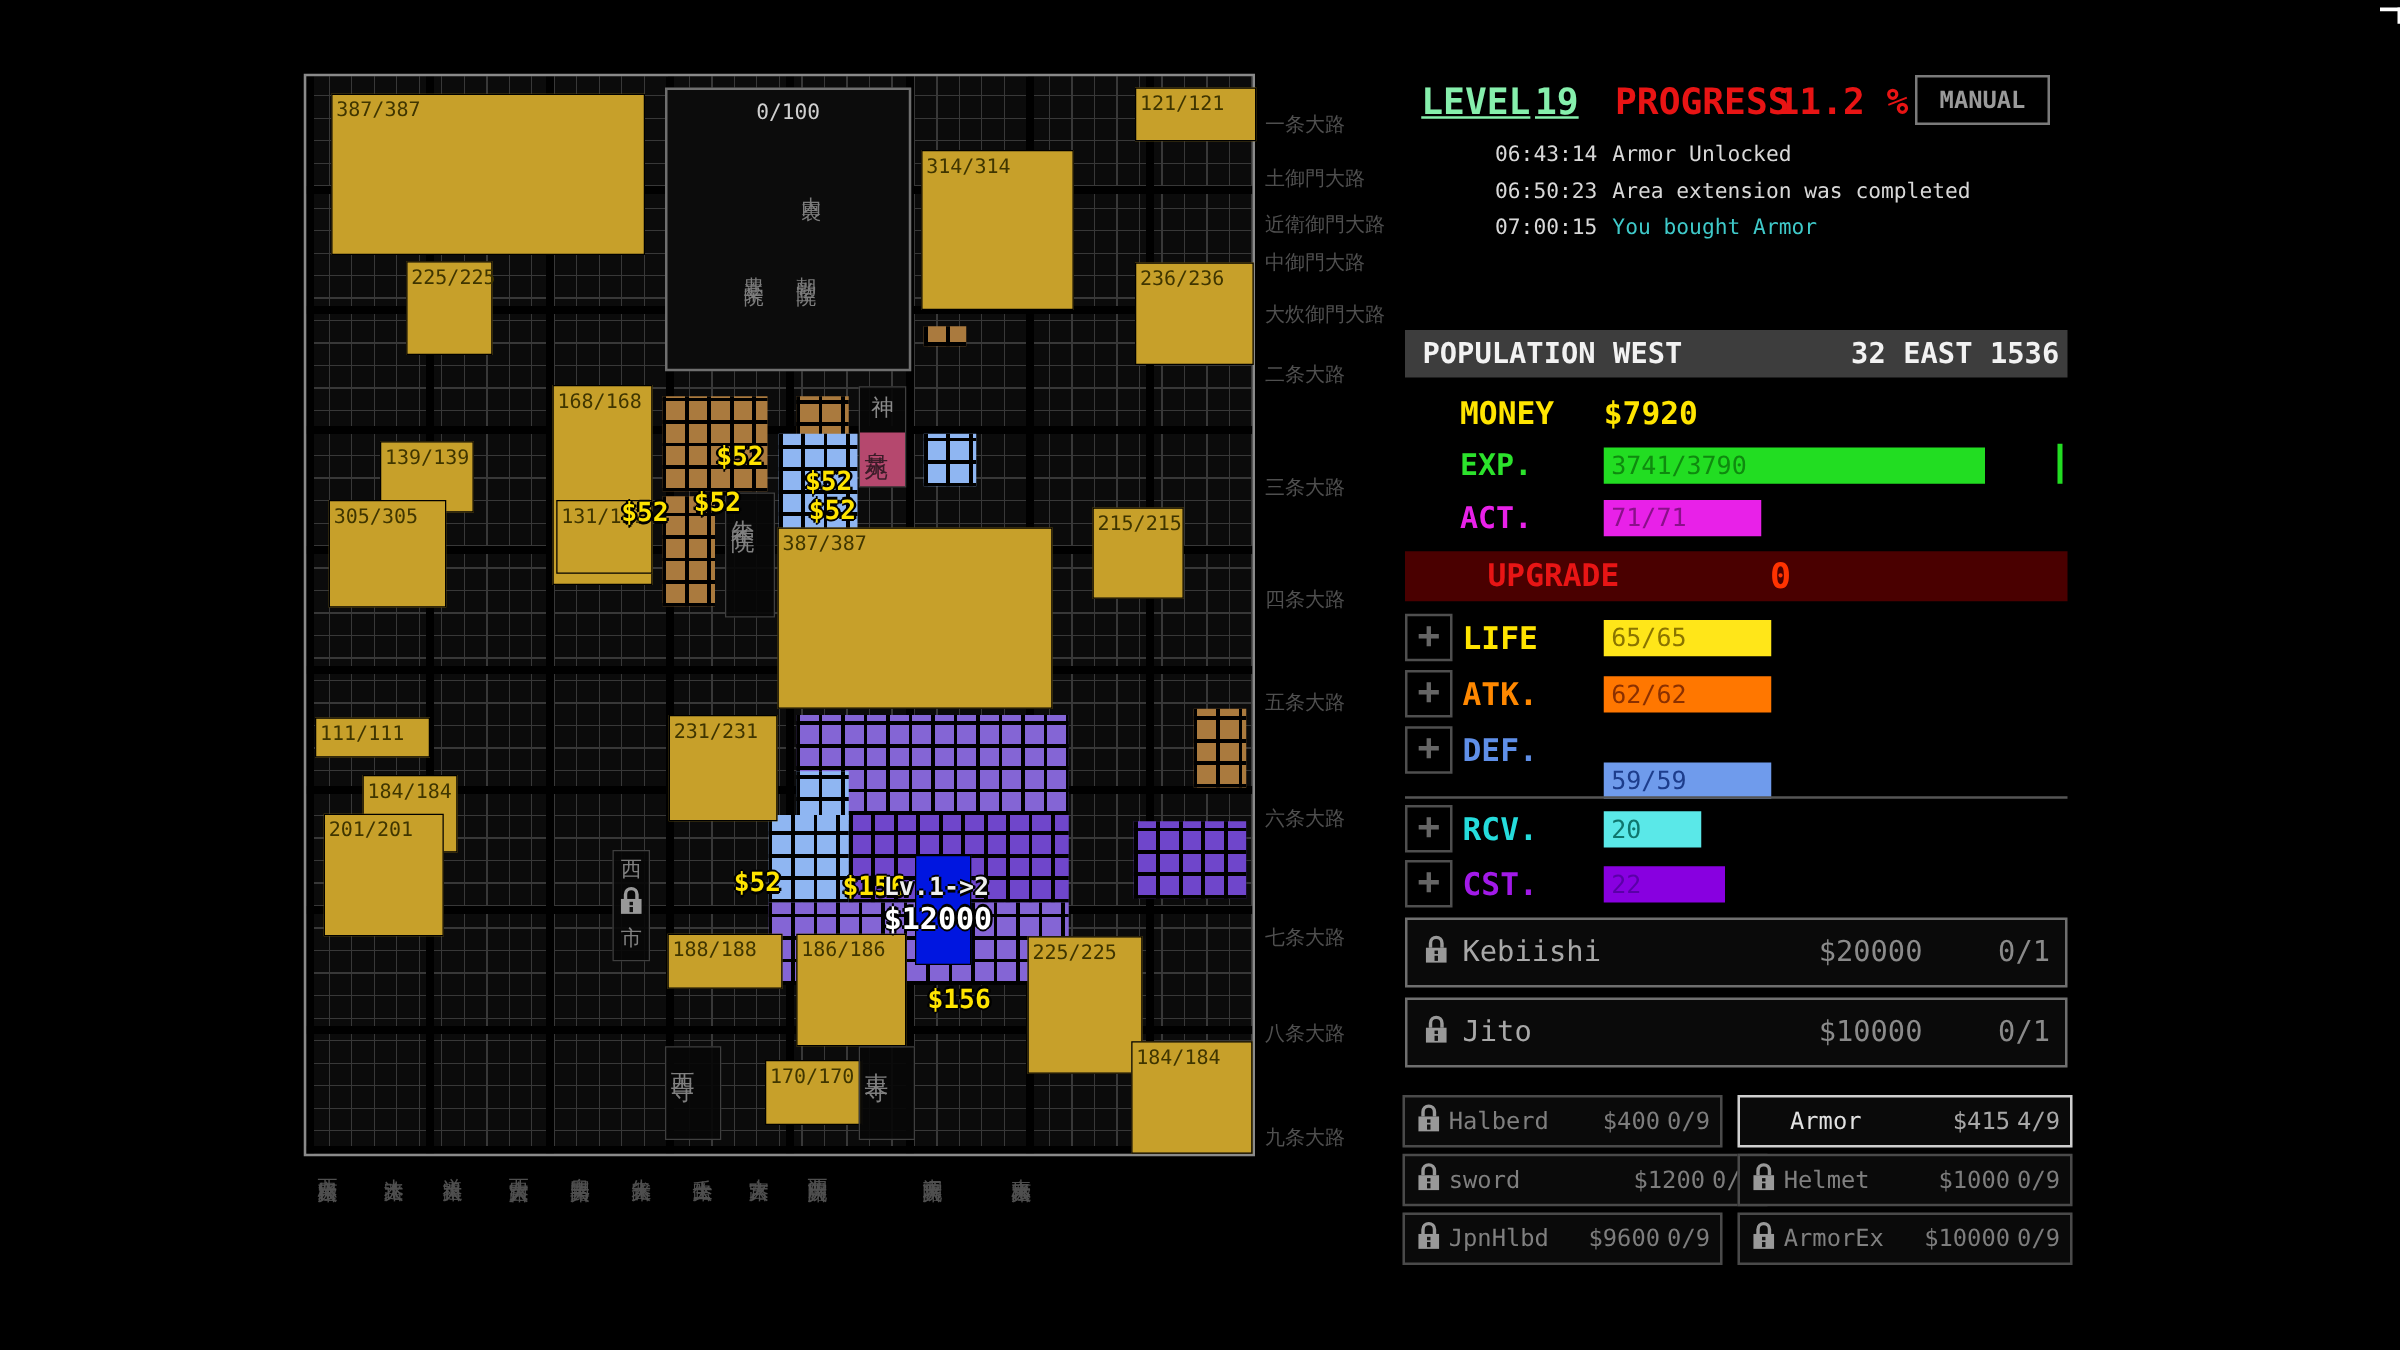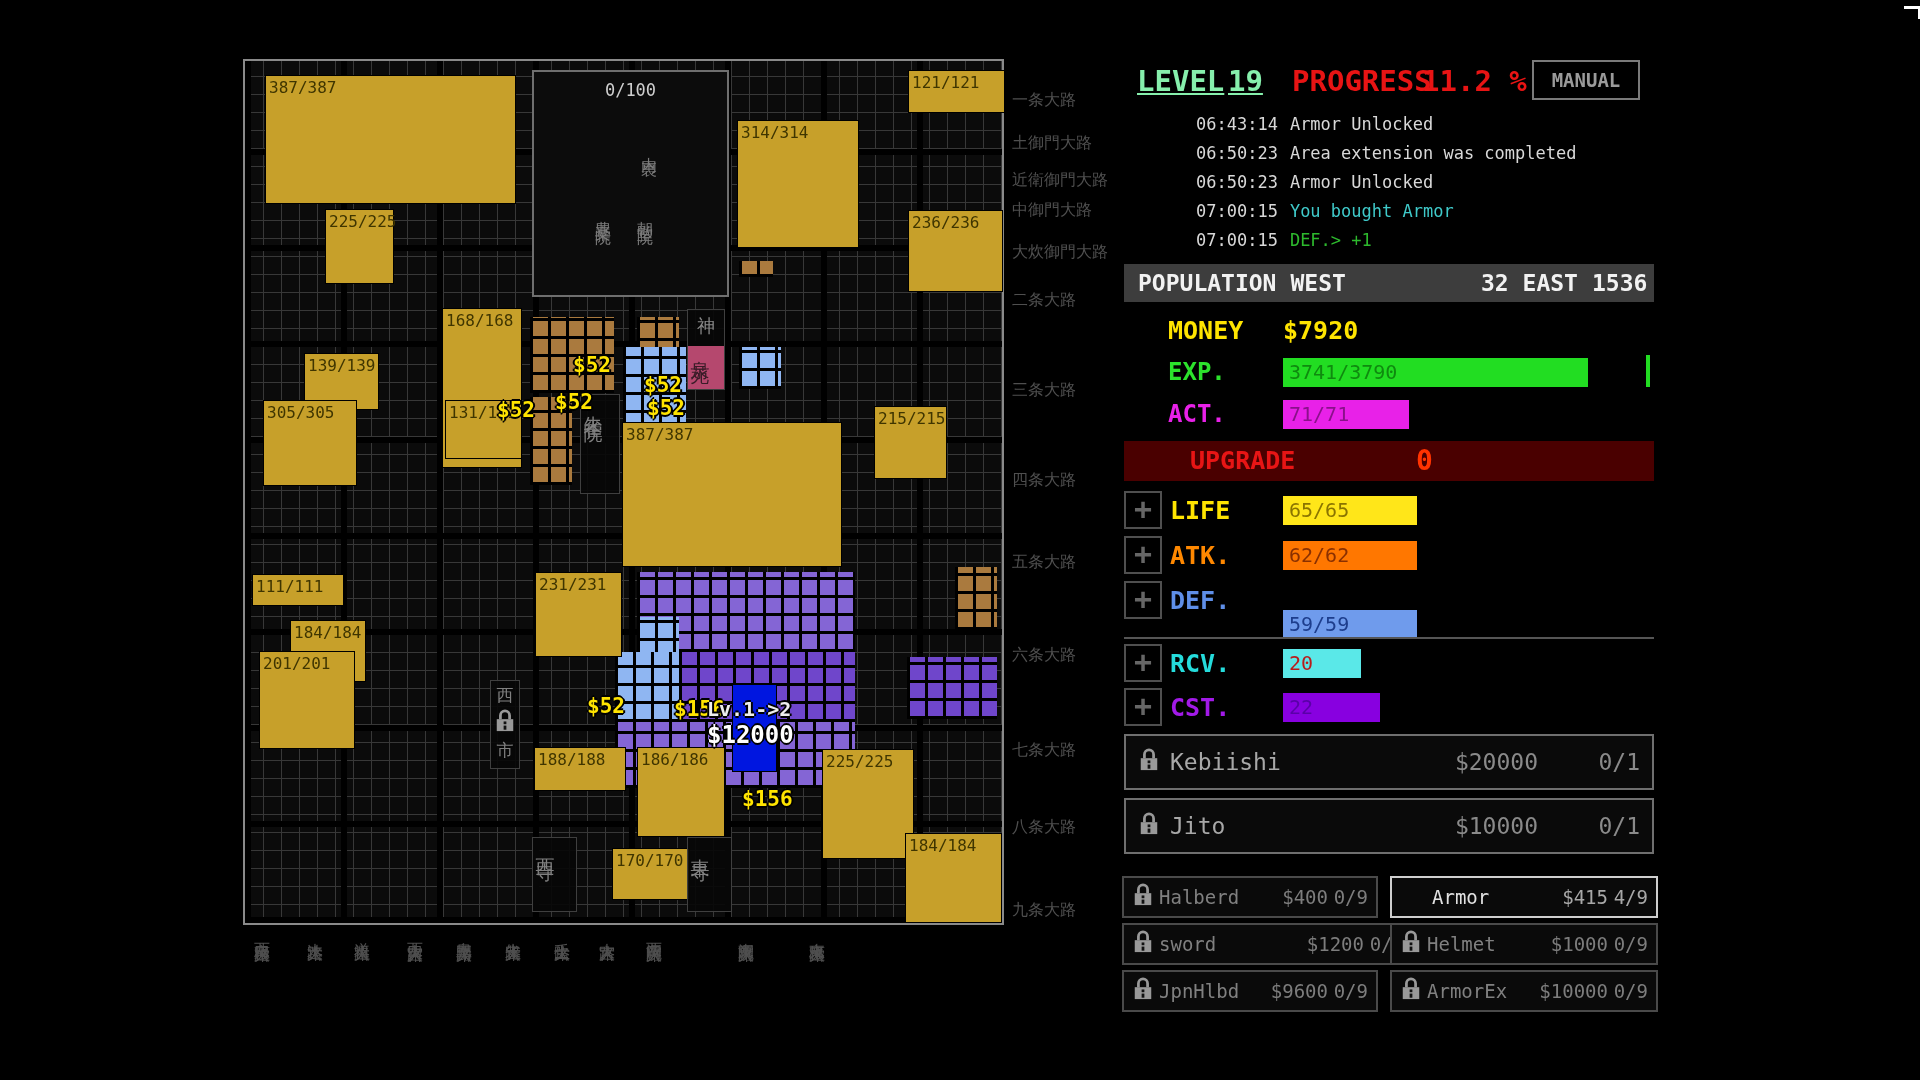--- a/index.html
+++ b/index.html
@@ -234,23 +234,21 @@
     <span class="hdr white" style="left:1228px">19</span>
     <span class="hdr red" style="left:1292px">PROGRESS</span>
     <span class="hdr red" style="left:1422px">11.2 %</span>
     <div id="manual-btn">
       <span>MANUAL</span>
     </div>
 
     <div id="log">
         <div><span class="time">06:43:14</span><span class="msg" style="color: rgb(216, 216, 216);">Armor Unlocked</span></div>
         <div><span class="time">06:50:23</span><span class="msg" style="color: rgb(216, 216, 216);">Area extension was completed</span></div>
-        <div><span class="time">06:50:23</span><span class="msg" style="color: rgb(216, 216, 216);">Armor Unlocked</span></div>
         <div><span class="time">07:00:15</span><span class="msg" style="color: rgb(63, 201, 201);">You bought Armor</span></div>
-        <div><span class="time">07:00:15</span><span class="msg" style="color: rgb(45, 185, 45);">DEF.&gt; +1</span></div>
       </div>
 
     <div id="population-bar">
       <span style="margin-right:14px">POPULATION</span>
       <span>WEST</span>
       <span class="g2"><span>32</span><span>EAST</span></span>
       <span class="east-val">1536</span>
     </div>
 
     <span id="money-label">MONEY</span>
@@ -277,21 +275,21 @@
         <span class="stat-label" style="top: 496px; color: rgb(255, 228, 0);">LIFE</span>
         <div class="bar" style="top: 496px; width: 134px; background: rgb(255, 230, 25);"><span style="color: rgb(138, 116, 0);">65/65</span></div>
         <div class="plus-btn" style="top: 536px;">+</div>
         <span class="stat-label" style="top: 541px; color: rgb(255, 136, 0);">ATK.</span>
         <div class="bar" style="top: 541px; width: 134px; background: rgb(255, 119, 0);"><span style="color: rgb(138, 48, 0);">62/62</span></div>
         <div class="plus-btn" style="top: 581px;">+</div>
         <span class="stat-label" style="top: 586px; color: rgb(95, 143, 232);">DEF.</span>
         <div class="bar" style="top: 586px; width: 134px; background: rgb(111, 155, 236); margin-top: 24px;"><span style="color: rgb(29, 61, 140);">59/59</span></div>
         <div class="plus-btn" style="top: 644px;">+</div>
         <span class="stat-label" style="top: 649px; color: rgb(37, 220, 220);">RCV.</span>
-        <div class="bar" style="top: 649px; width: 78px; background: rgb(90, 232, 232);"><span style="color: #b91c1c;">20</span></div>
+        <div class="bar" style="top: 649px; width: 78px; background: rgb(90, 232, 232);"><span style="color: #0f766e;">20</span></div>
         <div class="plus-btn" style="top: 688px;">+</div>
         <span class="stat-label" style="top: 693px; color: rgb(162, 26, 232);">CST.</span>
         <div class="bar" style="top: 693px; width: 97px; background: rgb(136, 0, 224);"><span style="color: rgb(90, 0, 168);">22</span></div>
       </div>
     <div id="stat-divider"></div>
     <div id="recruits">
         <div class="panel-box" style="top: 734px;">
           <span class="lockicon"><svg viewBox="0 0 24 26" width="22" height="24">
               <path d="M7 11V7a5 5 0 0 1 10 0v4" fill="none" stroke="#999" stroke-width="3"></path>
               <rect x="3" y="11" width="18" height="13" fill="#999"></rect>

